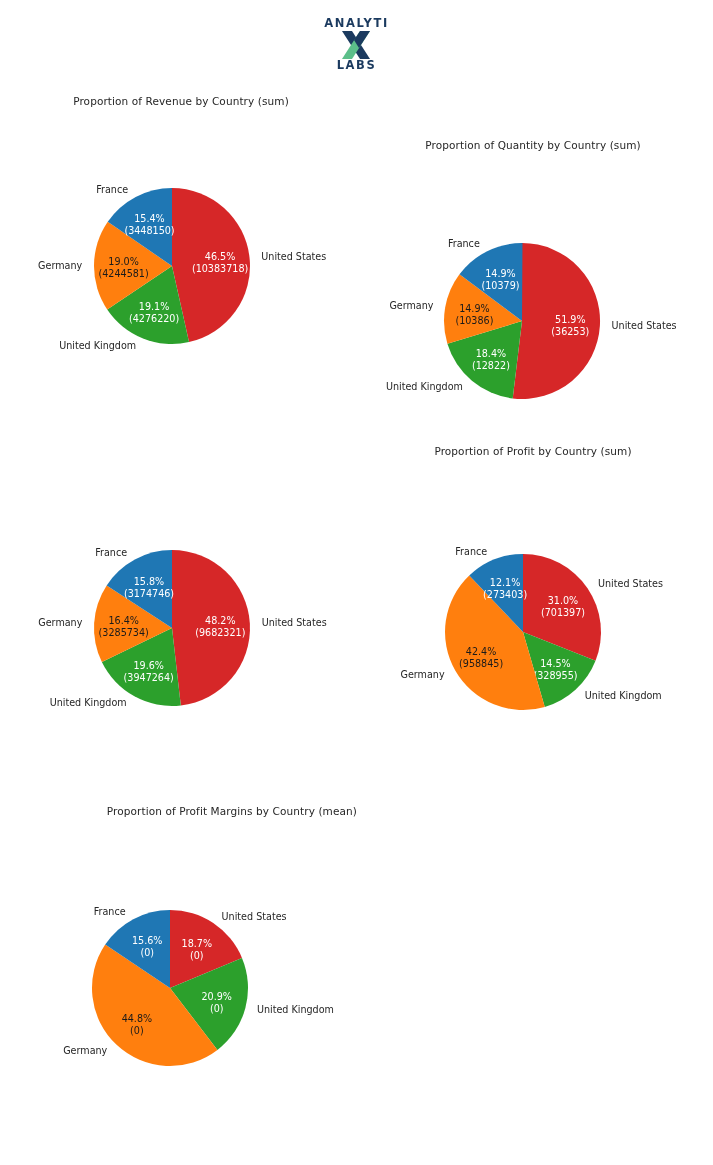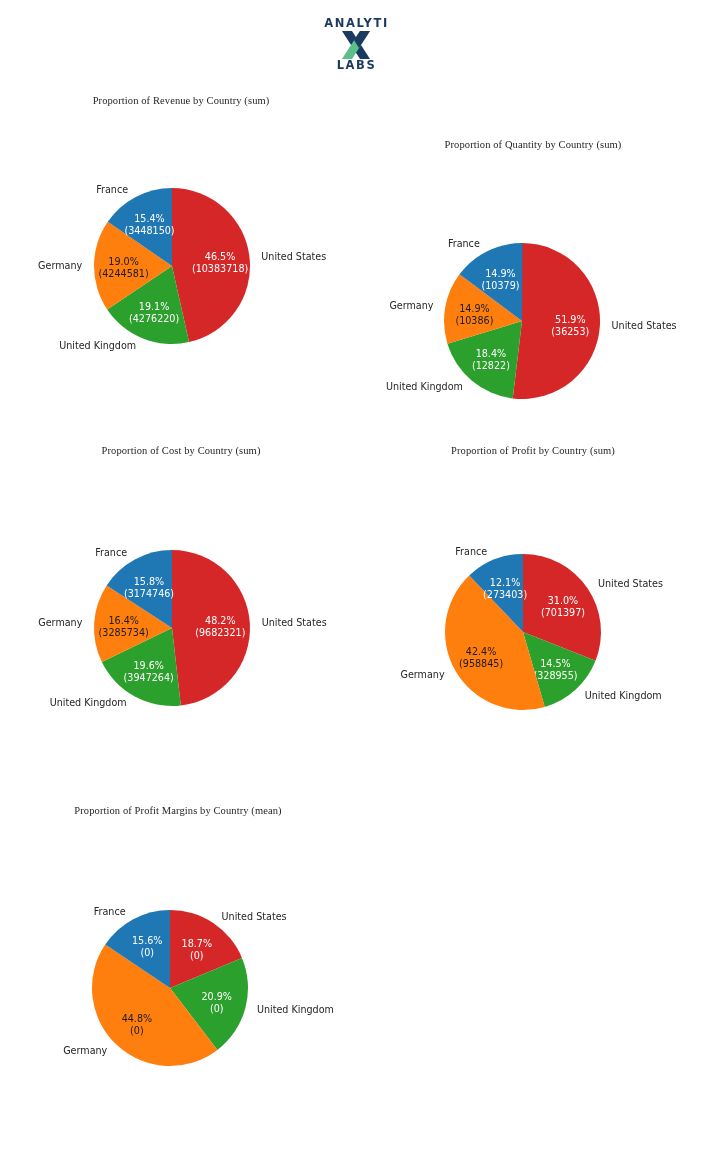--- a/index.html
+++ b/index.html
@@ -55,25 +55,24 @@
 
   .chart-title {
     position: absolute;
     top: 7px;
     left: 0;
     width: 350px;
     text-align: center;
     font-size: 10.5px;
     color: #262626;
     letter-spacing: 0.1px;
-    font-family: Liberation Serif, serif;
   }
   .chart.c5 .chart-title {
-    text-align: center;
-    left: 7px;
+    text-align: right;
+    left: 21px;
     width: 330px;
   }
 
   .pie-area {
     position: absolute;
     left: 0; top: 0;
     width: 350px;
     height: 355px;
   }
   .pie-svg {
@@ -141,21 +140,20 @@
         <text x="116.4" y="179.7" class="slice-label" fill="#1a1a1a"><tspan x="116.4" dy="0">14.9%</tspan><tspan x="116.4" dy="12">(10386)</tspan></text>
         <text x="75.5" y="177.2" text-anchor="end" class="outer-label">Germany</text>
         <path d="M 164 189 L 101.48 142.36 A 78 78 0 0 1 164.49 111.00 Z" fill="#1f77b4"></path>
         <text x="142.5" y="144.7" class="slice-label" fill="#ffffff"><tspan x="142.5" dy="0">14.9%</tspan><tspan x="142.5" dy="12">(10379)</tspan></text>
         <text x="121.8" y="115.2" text-anchor="end" class="outer-label">France</text>
       </svg>
     </div>
 </div>
 
 <div class="chart c3">
-  <div class="chart-title">Proportion of Cost by Country (sum)</div>
   <div class="pie-area">
       <svg class="pie-svg" viewBox="0 0 350 355">
         <path d="M 166 190 L 166.00 112.00 A 78 78 0 0 1 174.80 267.50 Z" fill="#d62728"></path>
         <text x="214.3" y="186.3" class="slice-label" fill="#ffffff"><tspan x="214.3" dy="0">48.2%</tspan><tspan x="214.3" dy="12">(9682321)</tspan></text>
         <text x="255.7" y="188.2" text-anchor="start" class="outer-label">United States</text>
         <path d="M 166 190 L 174.80 267.50 A 78 78 0 0 1 95.85 224.10 Z" fill="#2ca02c"></path>
         <text x="142.7" y="231.4" class="slice-label" fill="#ffffff"><tspan x="142.7" dy="0">19.6%</tspan><tspan x="142.7" dy="12">(3947264)</tspan></text>
         <text x="120.7" y="268.2" text-anchor="end" class="outer-label">United Kingdom</text>
         <path d="M 166 190 L 95.85 224.10 A 78 78 0 0 1 100.67 147.38 Z" fill="#ff7f0e"></path>
         <text x="117.7" y="186.0" class="slice-label" fill="#1a1a1a"><tspan x="117.7" dy="0">16.4%</tspan><tspan x="117.7" dy="12">(3285734)</tspan></text>

